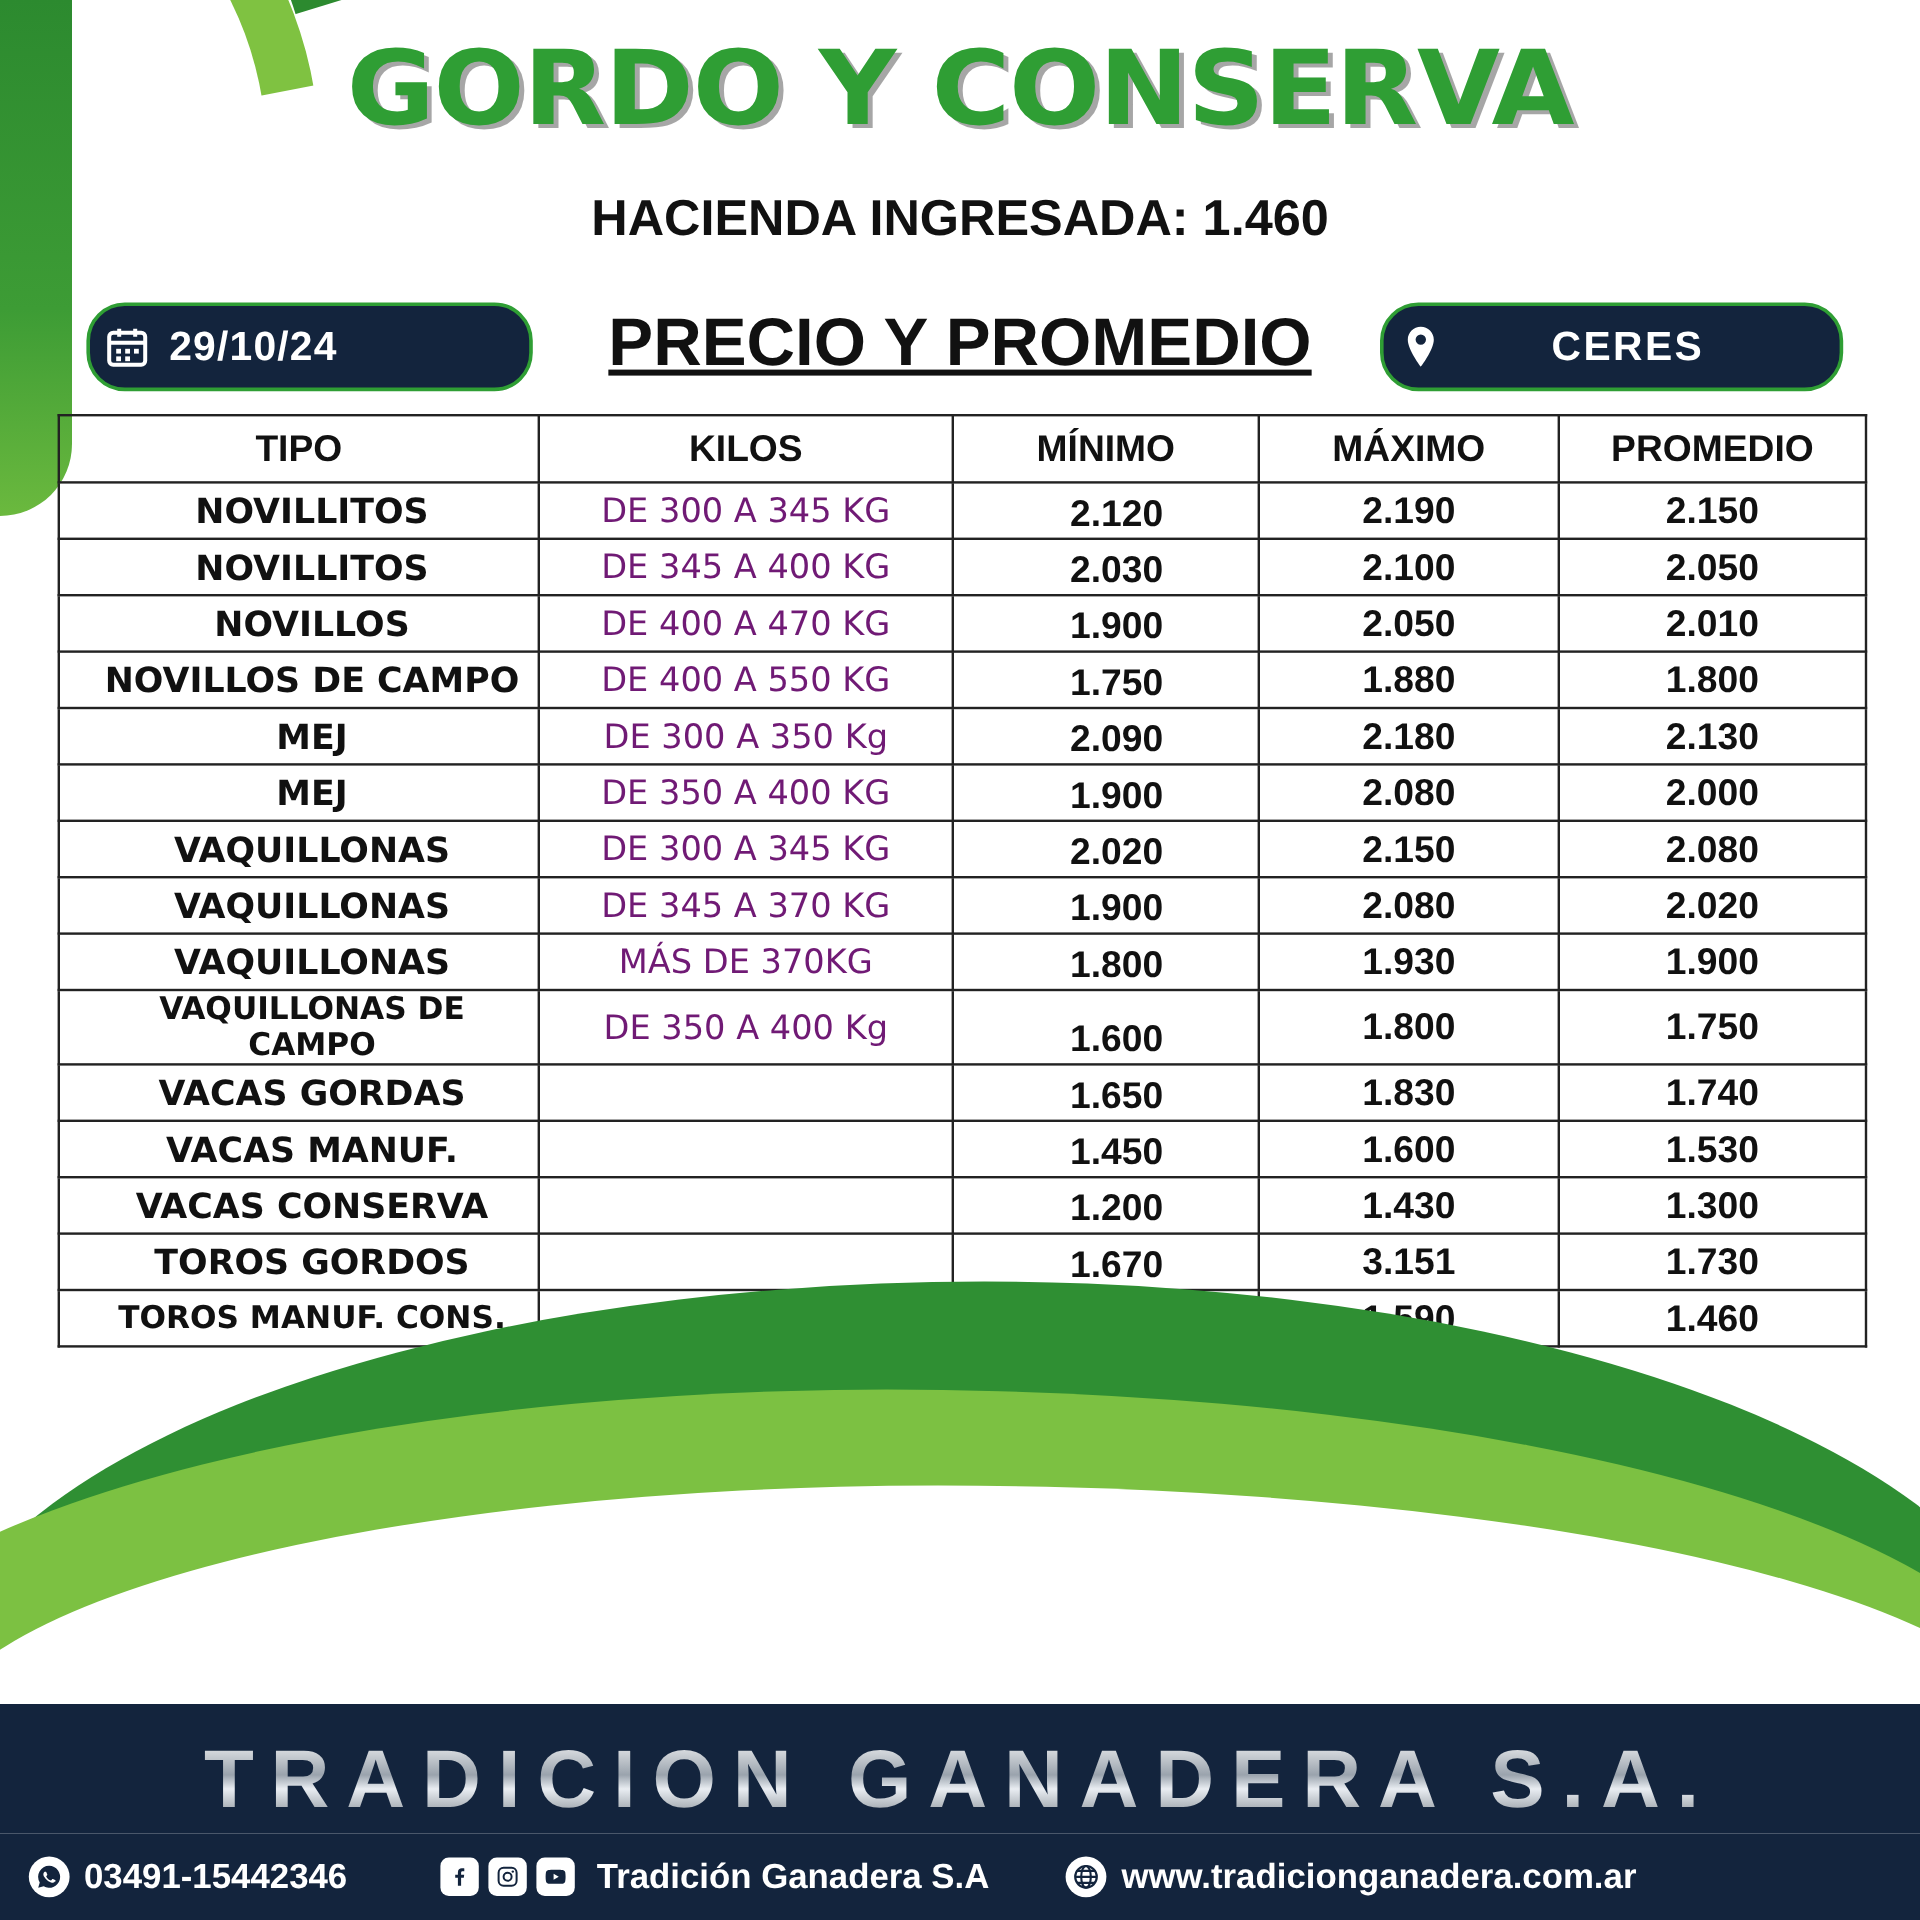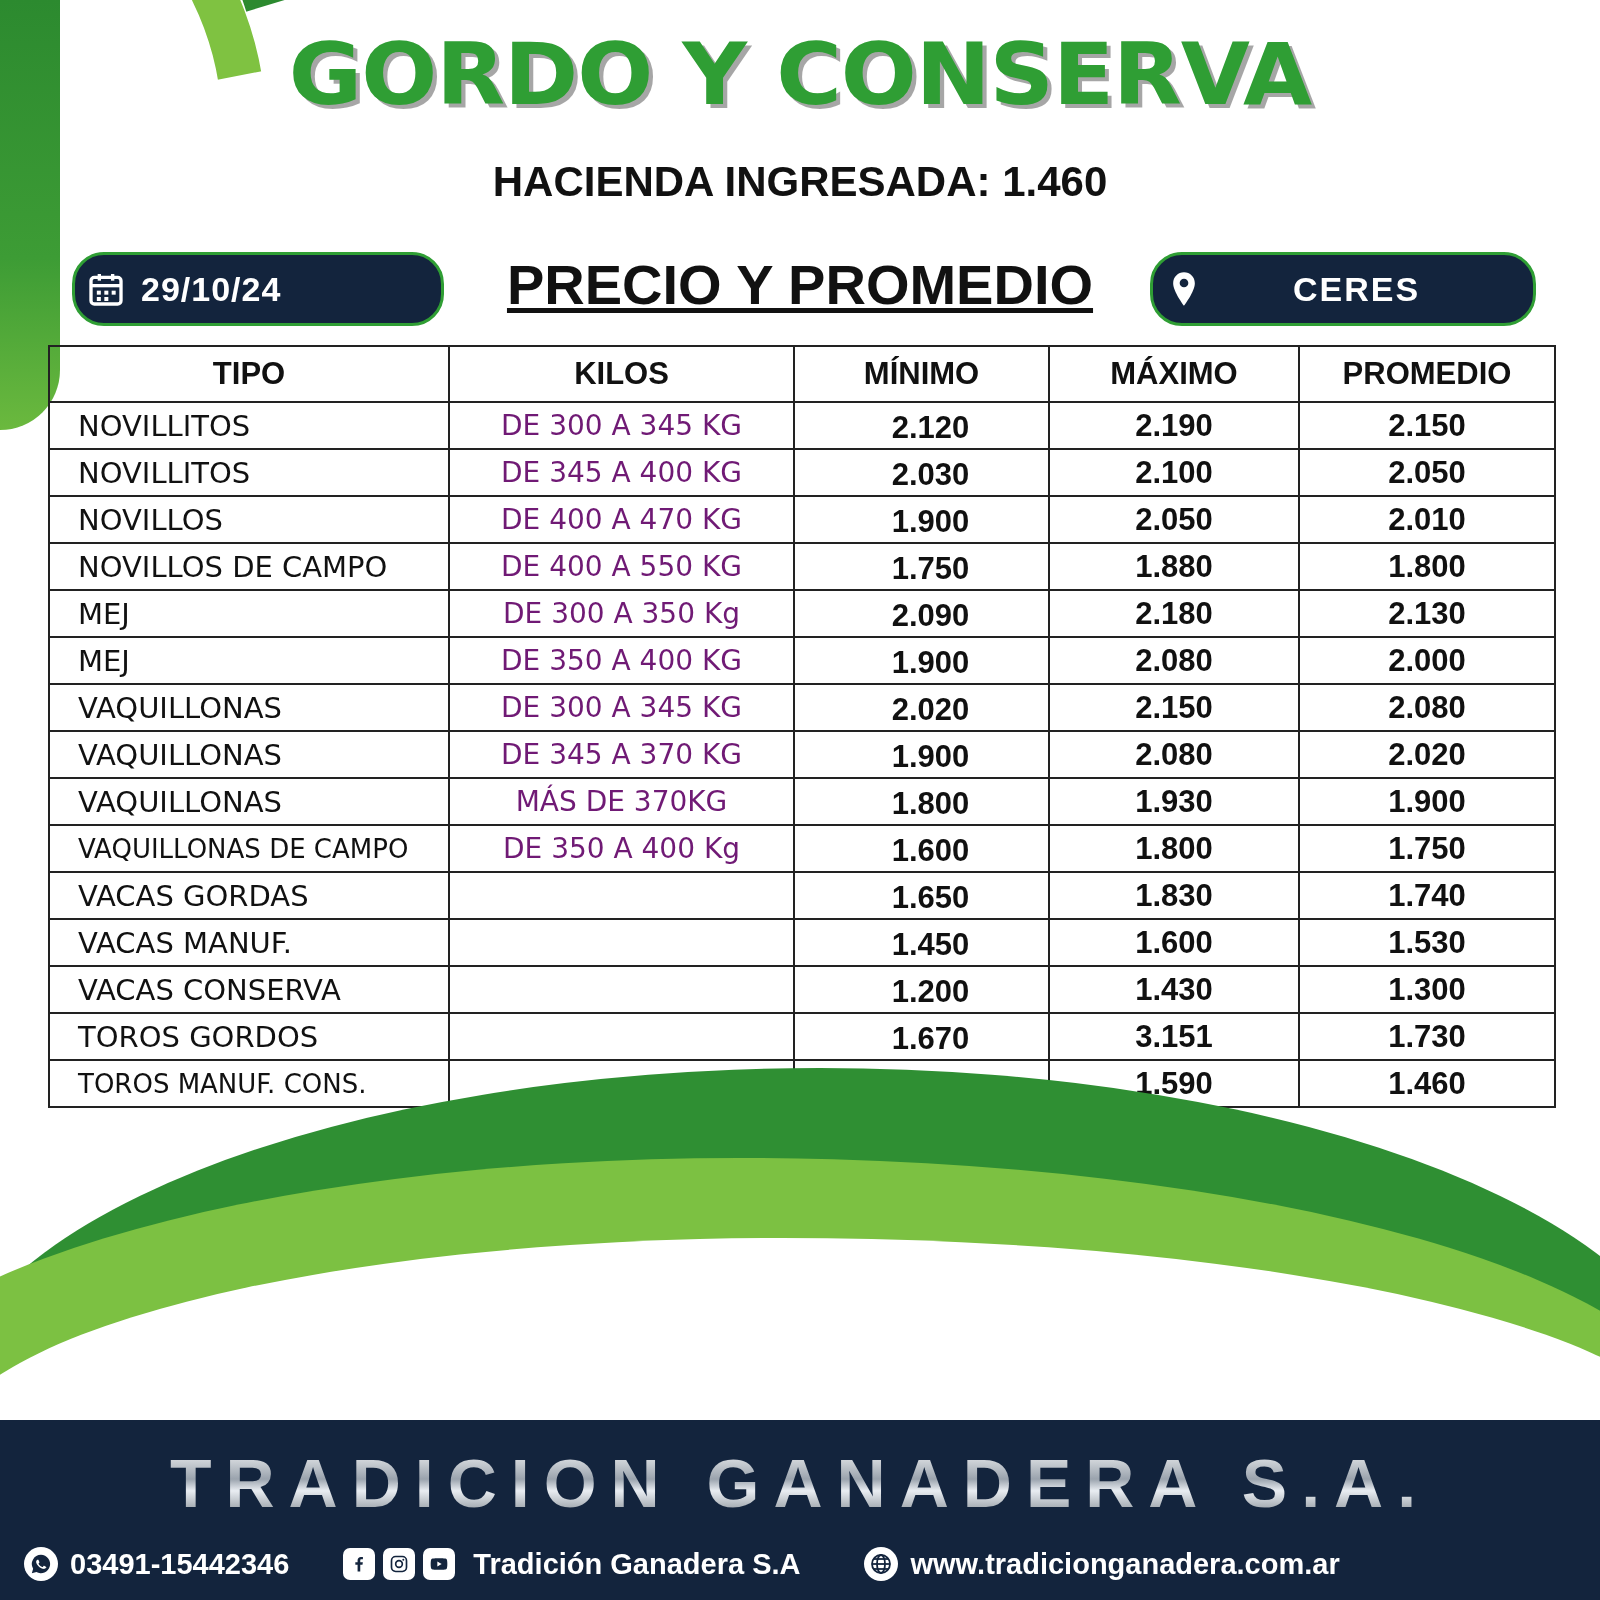--- a/index.html
+++ b/index.html
@@ -132,21 +132,21 @@
     font-size: 31px; font-weight: 800; color: #111;
     text-align: center;
   }
   col.c-tipo { width: 400px; }
   col.c-kilos { width: 345px; }
   col.c-min { width: 255px; }
   col.c-max { width: 250px; }
   col.c-prom { width: 256px; }
 
   td.tipo {
-    text-align: left; font-size: 29px; font-weight: 400; color: #111;
+    text-align: center; font-size: 29px; font-weight: 700; color: #111;
     padding-left: 28px;
     font-family: "DejaVu Sans", sans-serif;
   }
   td.tipo.small { font-size: 26px; }
   td.kilos {
     text-align: center; font-size: 28px; font-weight: 500; color: #701a75;
     font-family: "DejaVu Sans", sans-serif;
   }
   td.num {
     text-align: center; font-size: 31px; font-weight: 800; color: #111;
@@ -177,21 +177,21 @@
     width: 1600px; height: 72px;
     background: #13243d;
     display: flex; align-items: center;
     gap: 18px;
     padding: 0 24px;
   }
   .contact-item {
     display: flex; align-items: center; gap: 12px;
     color: #ffffff; font-size: 29px; font-weight: 700;
   }
-  .contact-item.phone { margin-right: 36px; }
+  .contact-item.phone { margin-right: 60px; }
   .contact-item.social { gap: 8px; }
   .social-name { margin-left: 10px; font-size: 29px; font-weight: 700; }
   .contact-item.web { margin-left: 46px; }
   .icon-circle {
     width: 34px; height: 34px; border-radius: 50%;
     background: #ffffff; color: #13243d;
     display: flex; align-items: center; justify-content: center;
     font-size: 20px; font-weight: 700;
   }
   .sq-icon {

